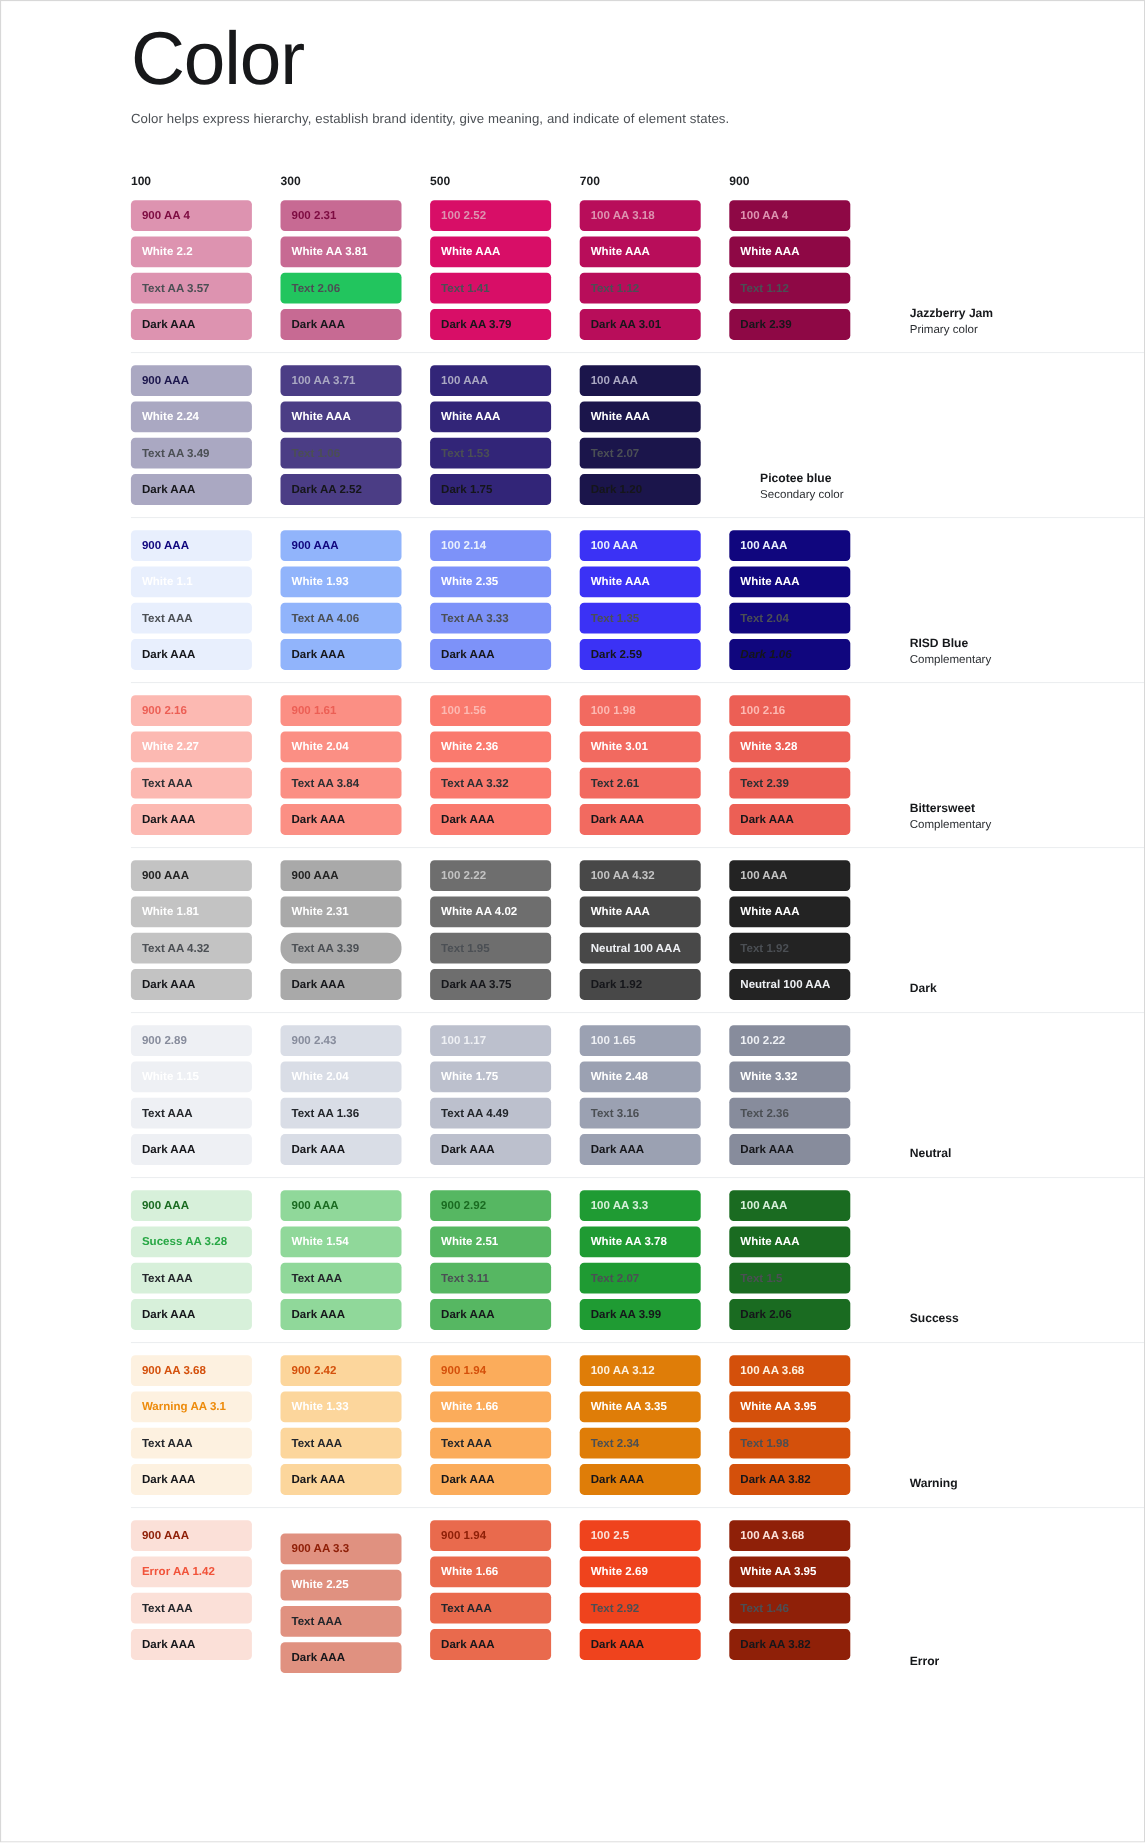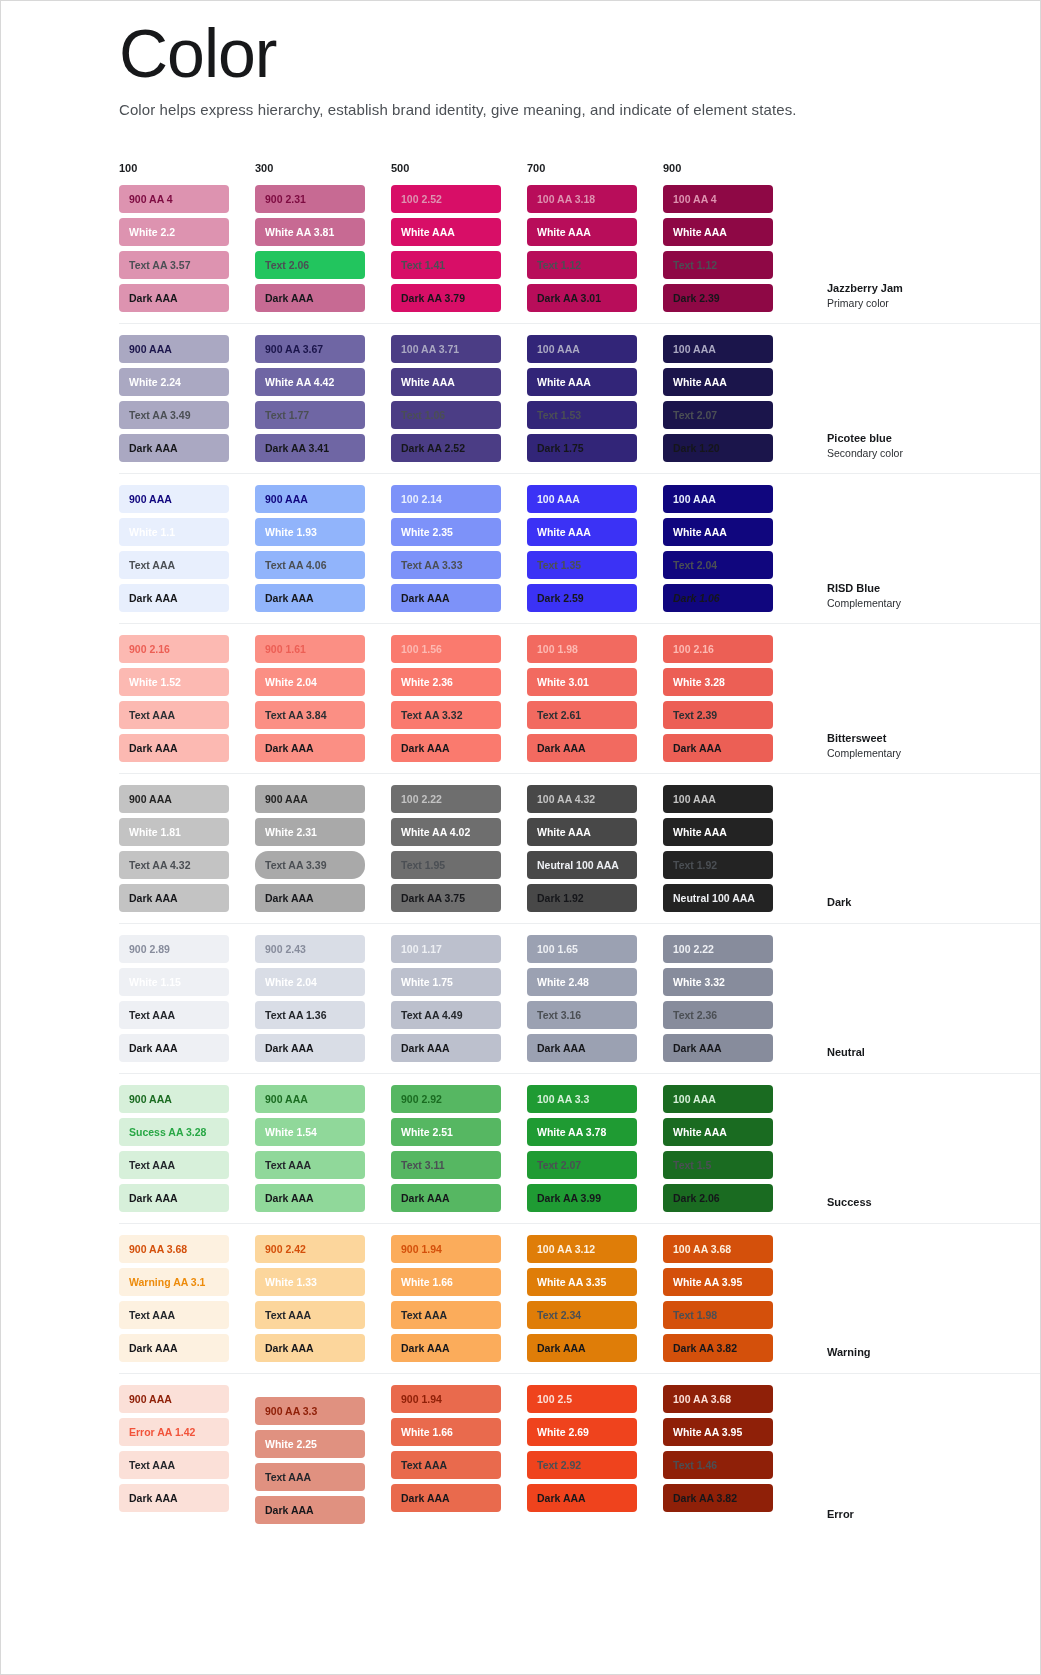--- a/index.html
+++ b/index.html
@@ -21,21 +21,21 @@
   .header { padding: 14px 0 0 118px; }
   .page-title {
     font-size: 68px;
     font-weight: 300;
     letter-spacing: -1px;
     color: #17181a;
     line-height: 1.12;
   }
   .page-subtitle {
     margin-top: 10px;
-    font-size: 15px;
+    font-size: 12px;
     color: #4c5055;
     letter-spacing: 0.1px;
   }
   
   .scale-header {
     position: relative;
     margin: 44px 0 0 0;
     padding-left: 118px;
     display: flex;
   }
@@ -148,26 +148,20 @@
       </div>
       <div class="palette-row">
         <div class="swatch-grid">
           <div class="swatch-col">
             <div class="swatch" style="background: rgb(170, 168, 194); color: rgb(27, 21, 75);">900 AAA</div>
             <div class="swatch" style="background: rgb(170, 168, 194); color: rgb(255, 255, 255);">White 2.24</div>
             <div class="swatch" style="background: rgb(170, 168, 194); color: rgb(75, 79, 84);">Text AA 3.49</div>
             <div class="swatch" style="background: rgb(170, 168, 194); color: rgb(21, 22, 26);">Dark AAA</div>
           </div>
           <div class="swatch-col">
-            <div class="swatch" style="background: rgb(111, 102, 164); color: rgb(27, 21, 75);">900 AA 3.67</div>
-            <div class="swatch" style="background: rgb(111, 102, 164); color: rgb(255, 255, 255);">White AA 4.42</div>
-            <div class="swatch" style="background: rgb(111, 102, 164); color: rgb(75, 79, 84);">Text 1.77</div>
-            <div class="swatch" style="background: rgb(111, 102, 164); color: rgb(21, 22, 26);">Dark AA 3.41</div>
-          </div>
-          <div class="swatch-col">
             <div class="swatch" style="background: rgb(75, 61, 133); color: rgb(170, 168, 194);">100 AA 3.71</div>
             <div class="swatch" style="background: rgb(75, 61, 133); color: rgb(255, 255, 255);">White AAA</div>
             <div class="swatch" style="background: rgb(75, 61, 133); color: rgb(75, 79, 84);">Text 1.06</div>
             <div class="swatch" style="background: rgb(75, 61, 133); color: rgb(21, 22, 26);">Dark AA 2.52</div>
           </div>
           <div class="swatch-col">
             <div class="swatch" style="background: rgb(50, 37, 120); color: rgb(170, 168, 194);">100 AAA</div>
             <div class="swatch" style="background: rgb(50, 37, 120); color: rgb(255, 255, 255);">White AAA</div>
             <div class="swatch" style="background: rgb(50, 37, 120); color: rgb(75, 79, 84);">Text 1.53</div>
             <div class="swatch" style="background: rgb(50, 37, 120); color: rgb(21, 22, 26);">Dark 1.75</div>
@@ -219,21 +213,21 @@
         </div>
         <div class="row-label">
           <div class="row-label-name">RISD Blue</div>
           <div class="row-label-role">Complementary</div>
         </div>
       </div>
       <div class="palette-row">
         <div class="swatch-grid">
           <div class="swatch-col">
             <div class="swatch" style="background: rgb(252, 185, 178); color: rgb(236, 95, 85);">900 2.16</div>
-            <div class="swatch" style="background: rgb(252, 185, 178); color: rgb(255, 255, 255);">White 1.52</div>
+            <div class="swatch" style="background: rgb(252, 185, 178); color: rgb(255, 255, 255);">White 2.27</div>
             <div class="swatch" style="background: rgb(252, 185, 178); color: rgb(44, 47, 51);">Text AAA</div>
             <div class="swatch" style="background: rgb(252, 185, 178); color: rgb(21, 22, 26);">Dark AAA</div>
           </div>
           <div class="swatch-col">
             <div class="swatch" style="background: rgb(251, 143, 132); color: rgb(236, 95, 85);">900 1.61</div>
             <div class="swatch" style="background: rgb(251, 143, 132); color: rgb(255, 255, 255);">White 2.04</div>
             <div class="swatch" style="background: rgb(251, 143, 132); color: rgb(44, 47, 51);">Text AA 3.84</div>
             <div class="swatch" style="background: rgb(251, 143, 132); color: rgb(21, 22, 26);">Dark AAA</div>
           </div>
           <div class="swatch-col">

